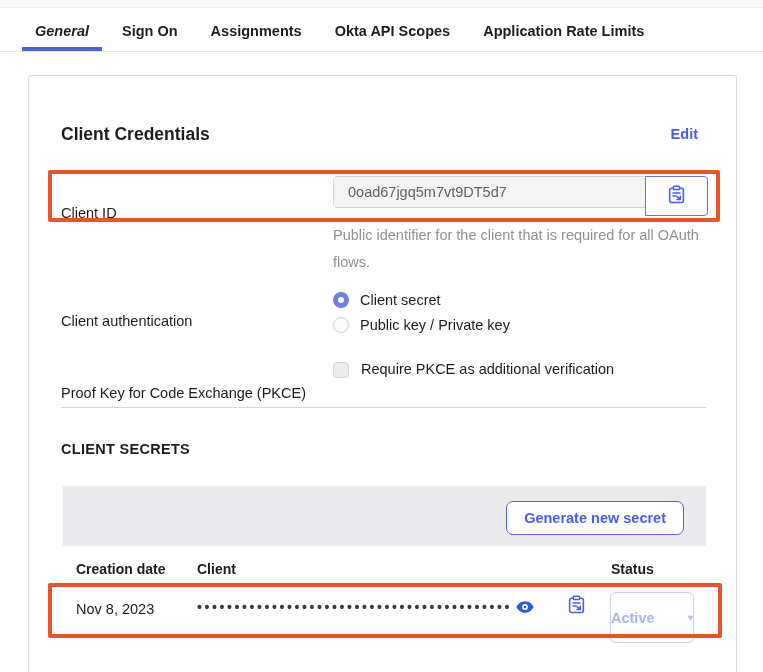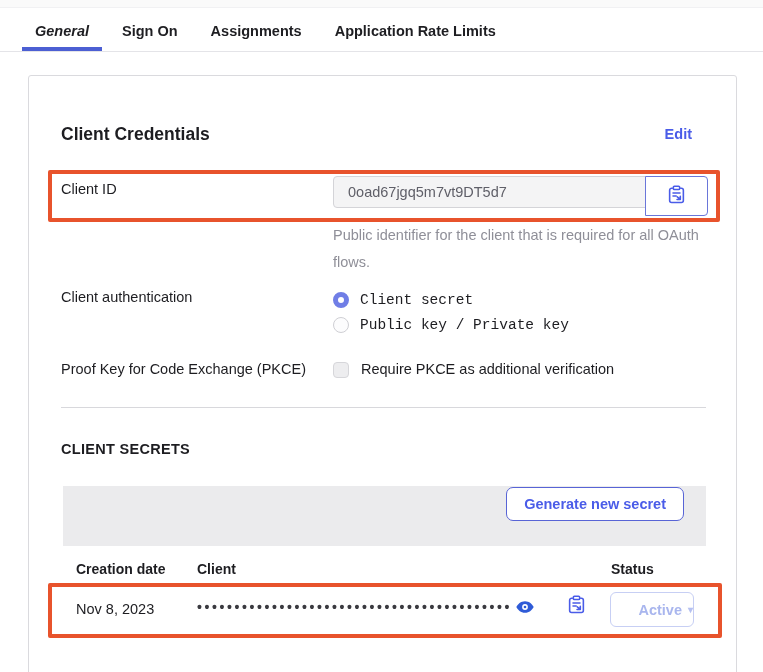--- a/index.html
+++ b/index.html
@@ -12,89 +12,90 @@
   .tabbar { padding:15px 0 0 22px; border-bottom:1px solid #e4e4e8; display:flex; }
   .tab { padding:0 13px 12px 13px; margin-right:7px; font-size:14.5px; font-weight:700;
          color:#1e1e22; cursor:pointer; white-space:nowrap; }
   .tab.active { border-bottom:4px solid #4c5fd3; padding-bottom:8px;font-style:italic; }
 
   
   .card { position:relative; margin:23px 0 0 28px; width:709px; height:610px;
           background:#fff; border:1px solid #dadade; border-radius:3px; }
 
   .cc-title { position:absolute; left:32px; top:48px; font-size:17.5px; font-weight:700; }
-  .edit-link { position:absolute; right:44px; top:50px; font-size:14.5px; font-weight:700;
+  .edit-link { position:absolute; right:38px; top:50px; font-size:14.5px; font-weight:700;
                color:#4a5ce8; cursor:pointer; }
 
   .hl-box { position:absolute; border:4px solid #e8532c; border-radius:2px; pointer-events:none; z-index:5; }
   .hl-1 { left:19px; top:94px;  width:672px; height:52px; }
   .hl-2 { left:19px; top:507px; width:674px; height:55px; }
 
-  .field-label { position:absolute; left:32px; font-size:14.5px; color:#1d1d21; }
+  .field-label { position:absolute; left:32px; font-size:14.5px; color:#1d1d21;margin-top:24px; }
 
   .id-group { position:absolute; left:304px; top:100px; display:flex; height:40px; }
   .id-input { width:313px; height:32px; background:#f4f4f5; border:1px solid #d4d4d8;
               border-radius:4px 0 0 4px; padding:0 14px; font-size:14.5px; color:#5f5f68;
               font-family:"Liberation Sans", sans-serif; }
   .copy-btn { width:63px; height:40px; margin-left:-1px; background:#fff; border:1px solid #6a76d9;
               border-radius:0 4px 4px 0; display:flex; align-items:center; justify-content:center;
               cursor:pointer; color:#4a5ce8; }
 
   .helper { position:absolute; left:304px; top:146px; width:392px; font-size:14.5px;
             line-height:27px; color:#8f8f98; }
 
   .radio-group { position:absolute; left:304px; top:211px; }
   .radio-row { display:flex; align-items:center; height:25px; cursor:pointer; }
   .radio { width:16px; height:16px; border-radius:50%; background:#fff; flex:none; }
   .radio.checked { border:5px solid #707ee6; }
   .radio.unchecked { border:1px solid #cfcfd4; background:#fcfcfd; }
-  .radio-label { margin-left:11px; font-size:14.5px;font-family:Liberation Mono, monospace; }
+  .radio-label { margin-left:11px; font-size:14.5px; }
 
   .checkbox { position:absolute; left:304px; top:286px; width:16px; height:16px;
               border-radius:4px; background:#ededef; border:1px solid #d6d6da; cursor:pointer; }
   .cb-label { position:absolute; left:332px; top:285px; font-size:14.5px; }
 
   .divider { position:absolute; left:32px; top:331px; width:645px; height:1px; background:#d8d8dc; }
 
   .secrets-title { position:absolute; left:32px; top:365px; font-size:14.5px; font-weight:700;
                    letter-spacing:.3px; }
 
   .toolbar { position:absolute; left:34px; top:410px; width:643px; height:60px; background:#ebebed; }
-  .gen-btn { position:absolute; right:22px; top:1px; height:34px; padding:0 17px; background:#fff;
+  .gen-btn { position:absolute; right:22px; top:15px; height:34px; padding:0 17px; background:#fff;
              border:1px solid #5864d6; border-radius:7px; color:#4a5ce8; font-weight:700;
              font-size:14.5px; font-family:"Liberation Sans", sans-serif; cursor:pointer; }
 
   .th { position:absolute; top:485px; font-size:14px; font-weight:700; color:#1d1d21; }
   .th-date   { left:47px; }
   .th-secret { left:168px; }
   .th-status { left:582px; }
 
   .td-date { position:absolute; left:47px; top:525px; font-size:14.5px; }
   .td-dots { position:absolute; left:168px; top:523px; font-size:14px; font-weight:700;
              letter-spacing:2.6px; color:#3a3a40; white-space:nowrap; }
 
   .icon-btn { position:absolute; background:none; border:none; cursor:pointer; padding:0; line-height:0; }
   .eye-btn  { left:486px; top:521px; color:#2f5bd7; }
   .row-copy { left:538px; top:519px; color:#4a5ce8; }
 
-  .status-btn { position:absolute; left:581px; top:516px; width:84px; height:35px; background:#fff;
+  .status-btn { position:absolute; left:581px; top:516px; width:84px; height:51px; background:#fff;
                 border:1px solid #c7cff4; border-radius:6px; color:#a9b6ee; font-weight:700;
                 font-size:14.5px; font-family:"Liberation Sans", sans-serif; cursor:pointer;
-                display:flex; align-items:center; justify-content:flex-end; gap:6px; }
+                display:flex; align-items:center; justify-content:space-between; gap:6px; }
   .status-caret { font-size:10px; color:#b6c1f1; }
 </style>
 </head>
 <body>
 
 <div class="top-strip"></div>
 
 <div class="tabbar">
   <div class="tab active">General</div>
   <div class="tab">Sign On</div>
   <div class="tab">Assignments</div>
+  <div class="tab">Okta API Scopes</div>
   <div class="tab">Application Rate Limits</div>
 </div>
 
 <div class="card">
 
   <div class="cc-title">Client Credentials</div>
   <a class="edit-link">Edit</a>
 
   <div class="hl-box hl-1"></div>
 

